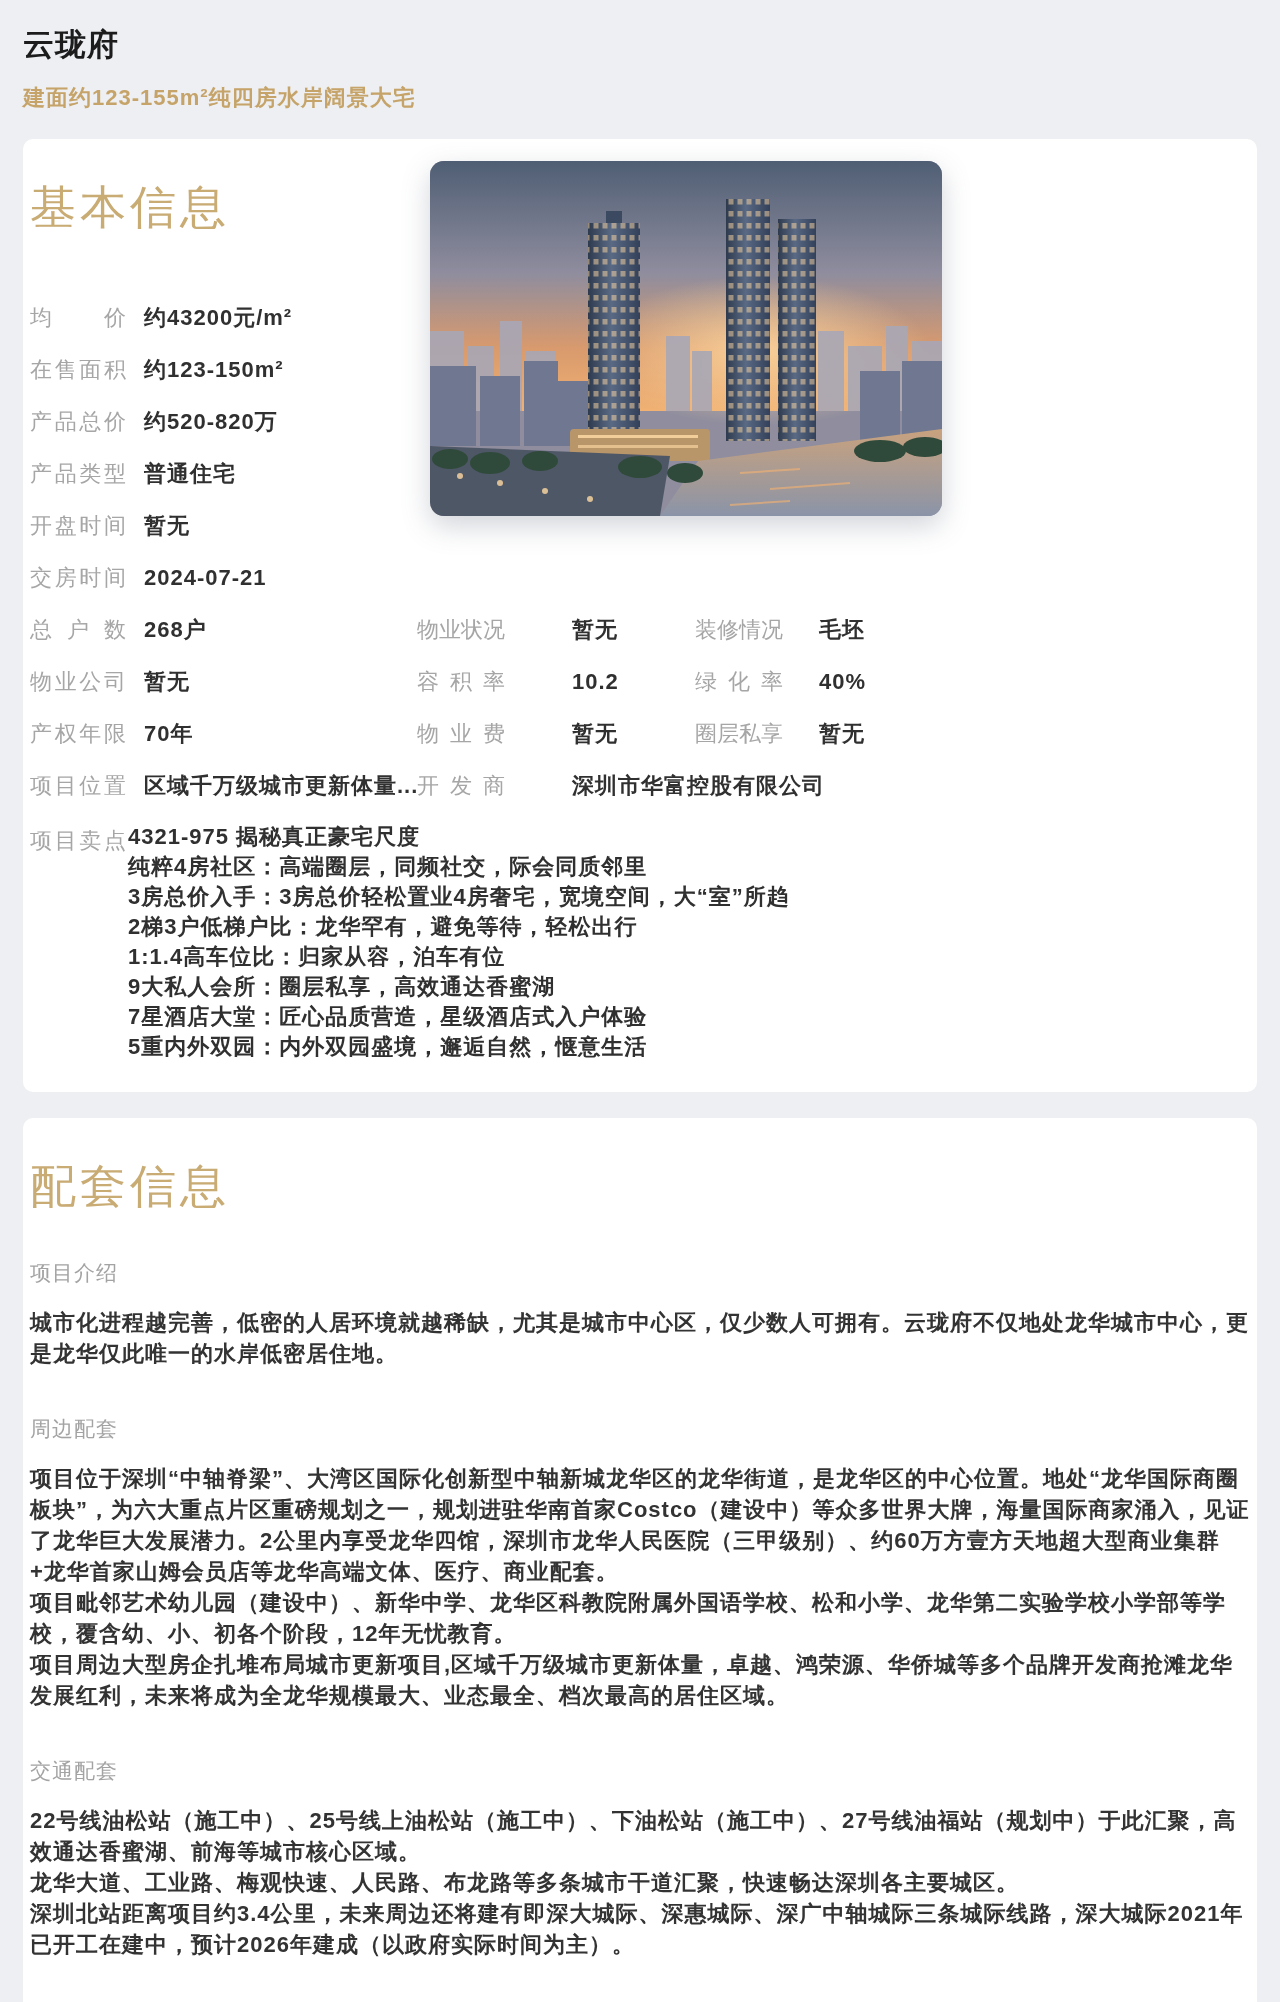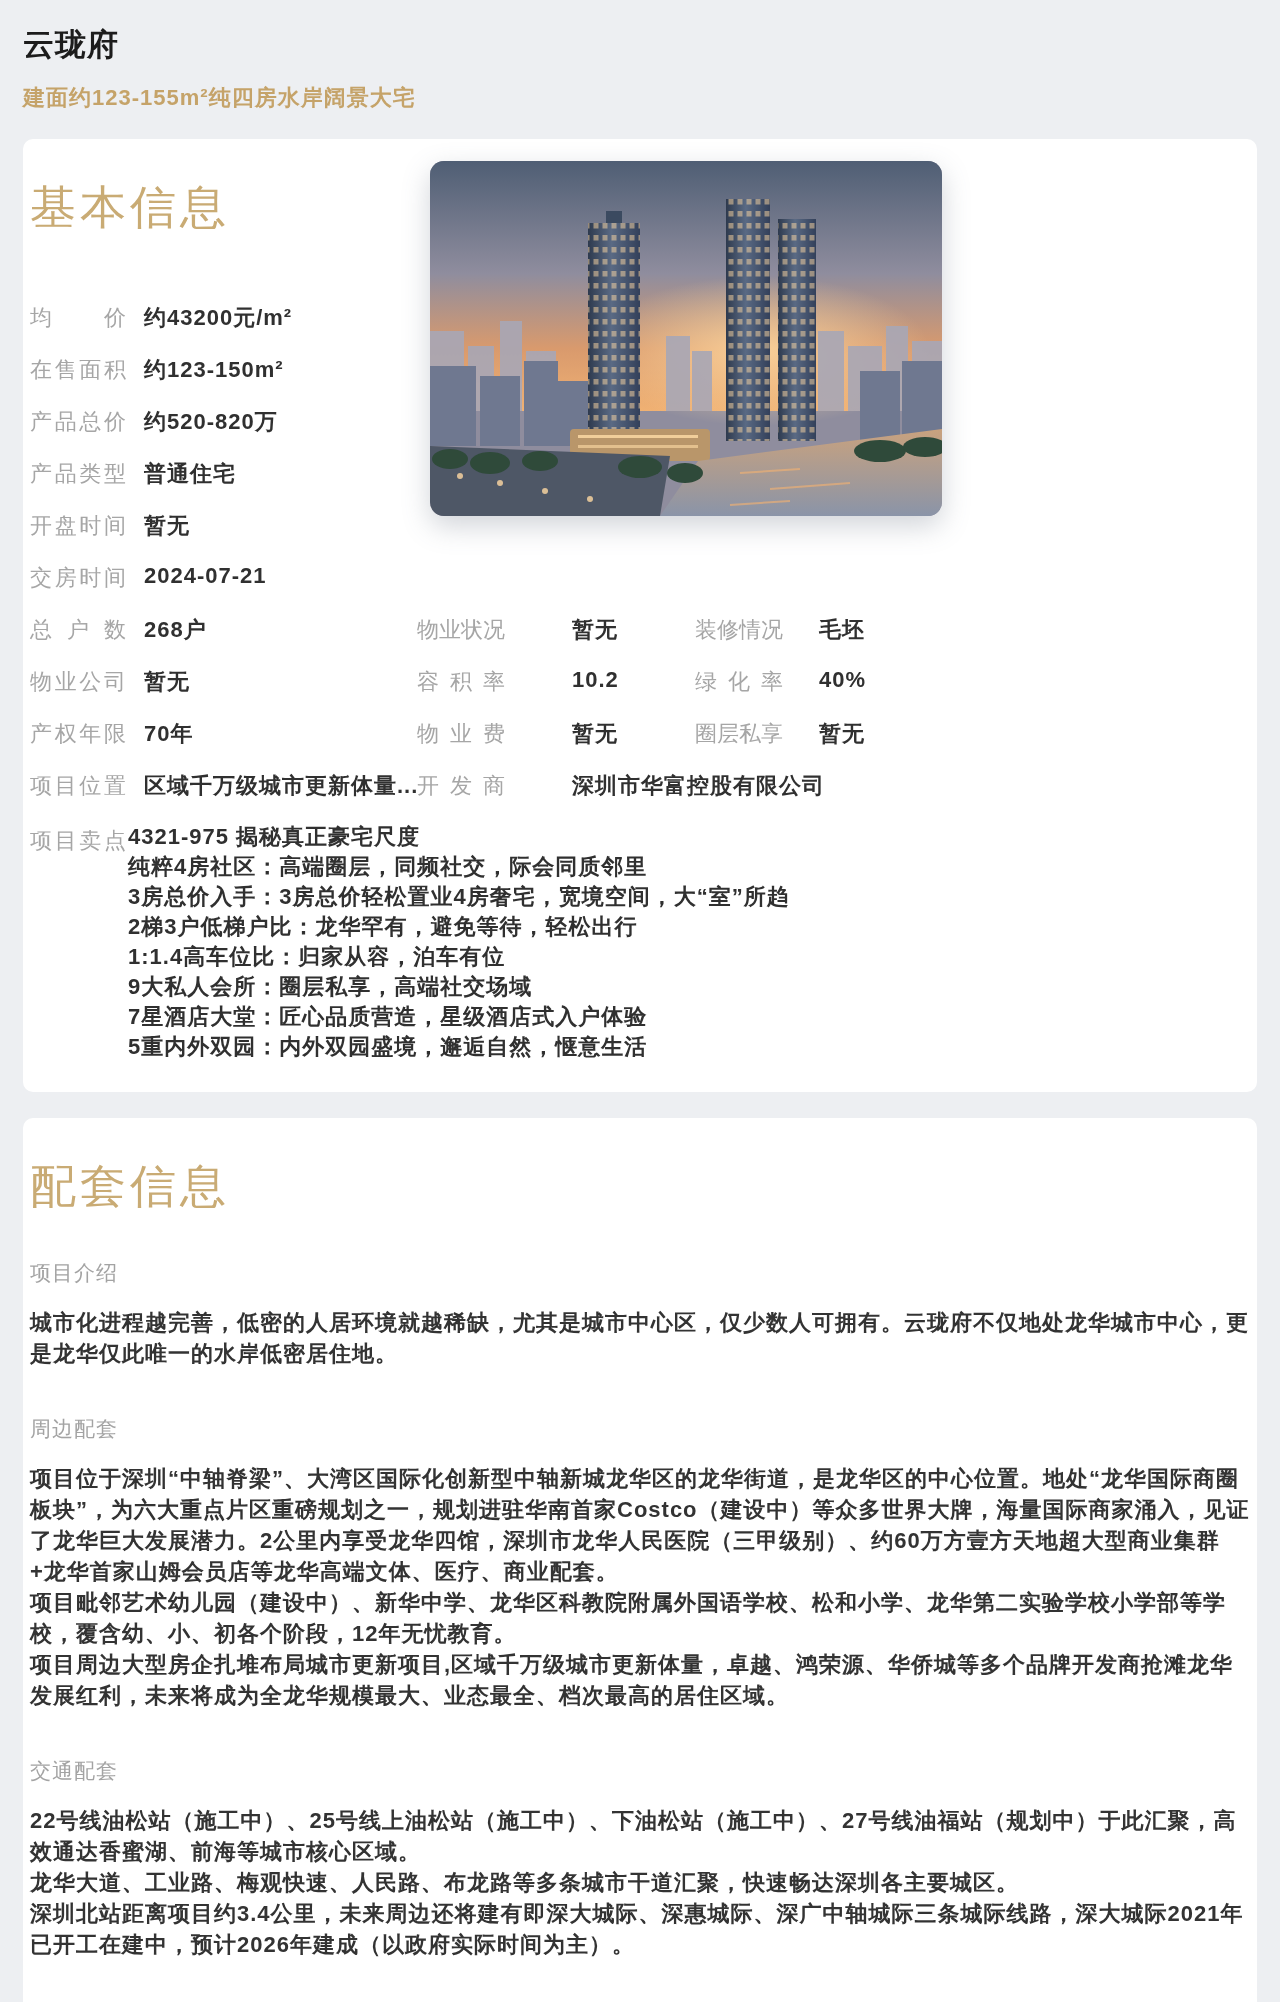--- a/index.html
+++ b/index.html
@@ -46,21 +46,21 @@
   }
 
   .rows-wrap { margin-top: 58px; }
 
   .info-row {
     display: flex;
     align-items: center;
     height: 52px;
     font-size: 22px;
   }
-  .cell { display: flex; }
+  .cell { display: flex; align-items: center; }
   .c1 { width: 387px; flex: none; }
   .c2 { width: 278px; flex: none; gap: 34px; }
   .c3 { flex: 1; }
 
   .lab {
     color: #a6a6a6;
     width: 96px;
     flex: none;
     text-align: justify;
     text-align-last: justify;
@@ -318,21 +318,21 @@
       </div>
 
       <div class="points">
         <span class="lab">项目卖点</span>
         <div class="point-lines">
           <div class="point-line">4321-975 揭秘真正豪宅尺度</div>
           <div class="point-line">纯粹4房社区：高端圈层，同频社交，际会同质邻里</div>
           <div class="point-line">3房总价入手：3房总价轻松置业4房奢宅，宽境空间，大“室”所趋</div>
           <div class="point-line">2梯3户低梯户比：龙华罕有，避免等待，轻松出行</div>
           <div class="point-line">1:1.4高车位比：归家从容，泊车有位</div>
-          <div class="point-line">9大私人会所：圈层私享，高端社交场域</div>
+          <div class="point-line">9大私人会所：圈层私享，高效通达香蜜湖</div>
           <div class="point-line">7星酒店大堂：匠心品质营造，星级酒店式入户体验</div>
           <div class="point-line">5重内外双园：内外双园盛境，邂逅自然，惬意生活</div>
         </div>
       </div>
 
     </div>
   </div>
 
   <div class="card amenities">
     <div class="section-title">配套信息</div>

